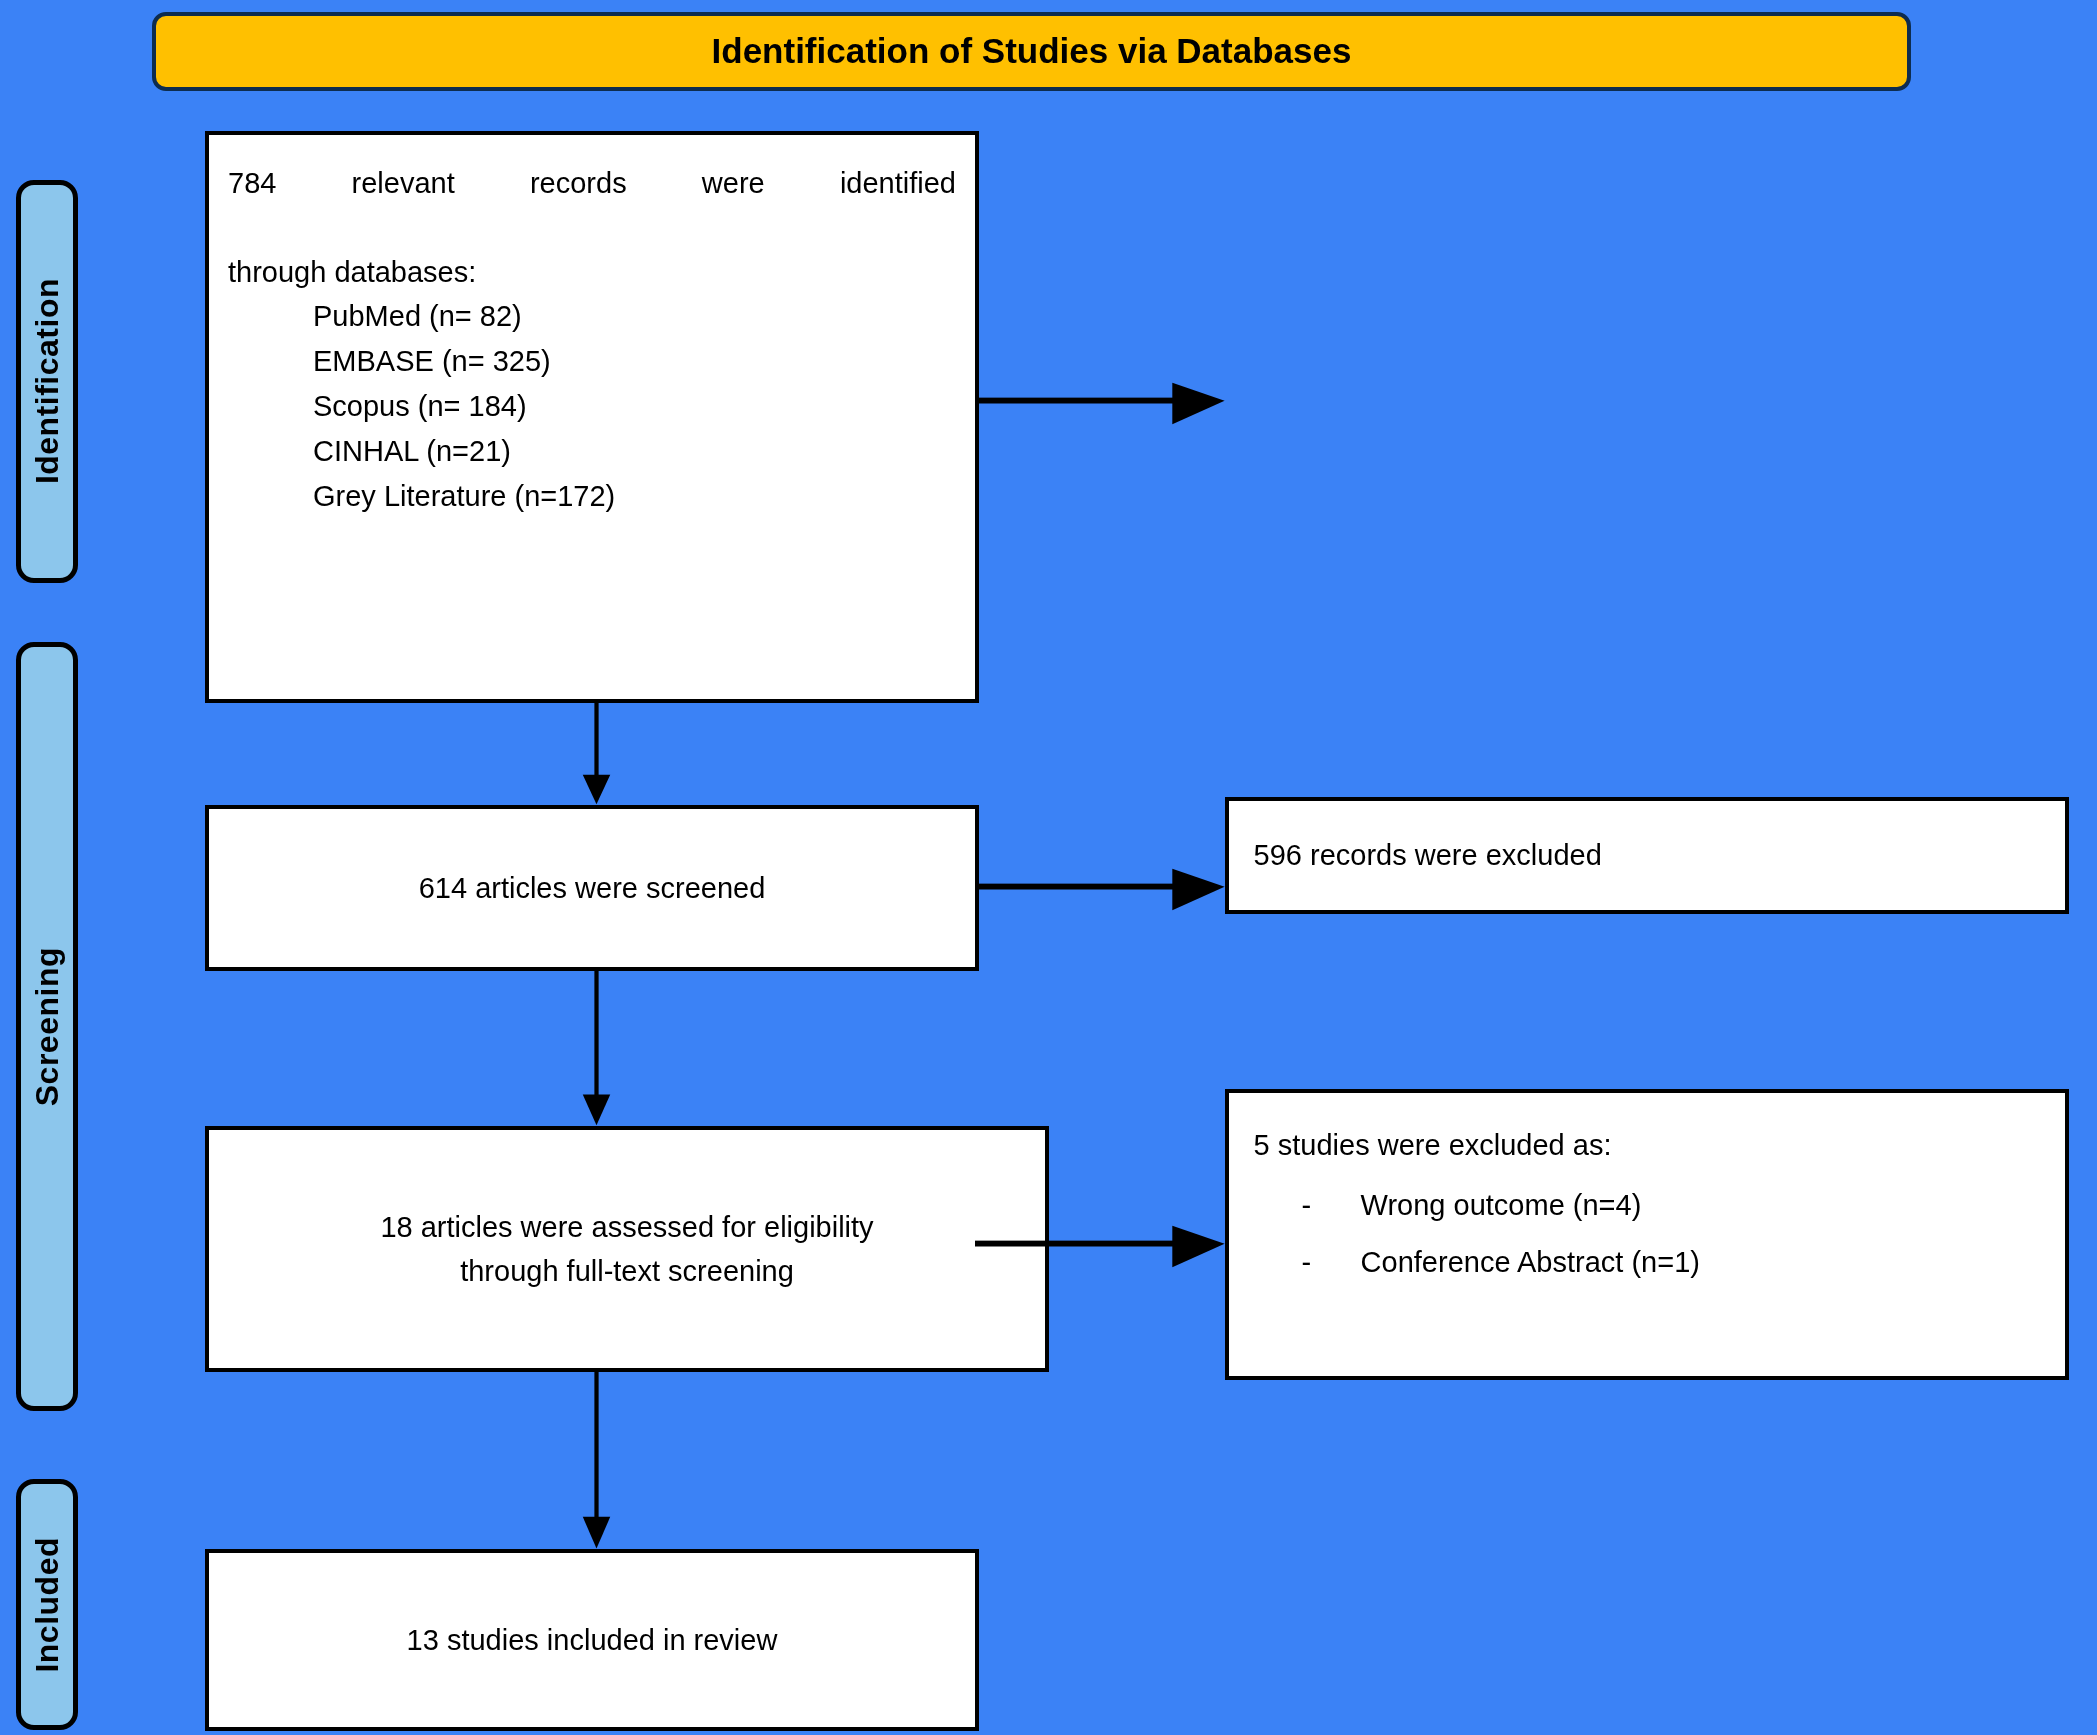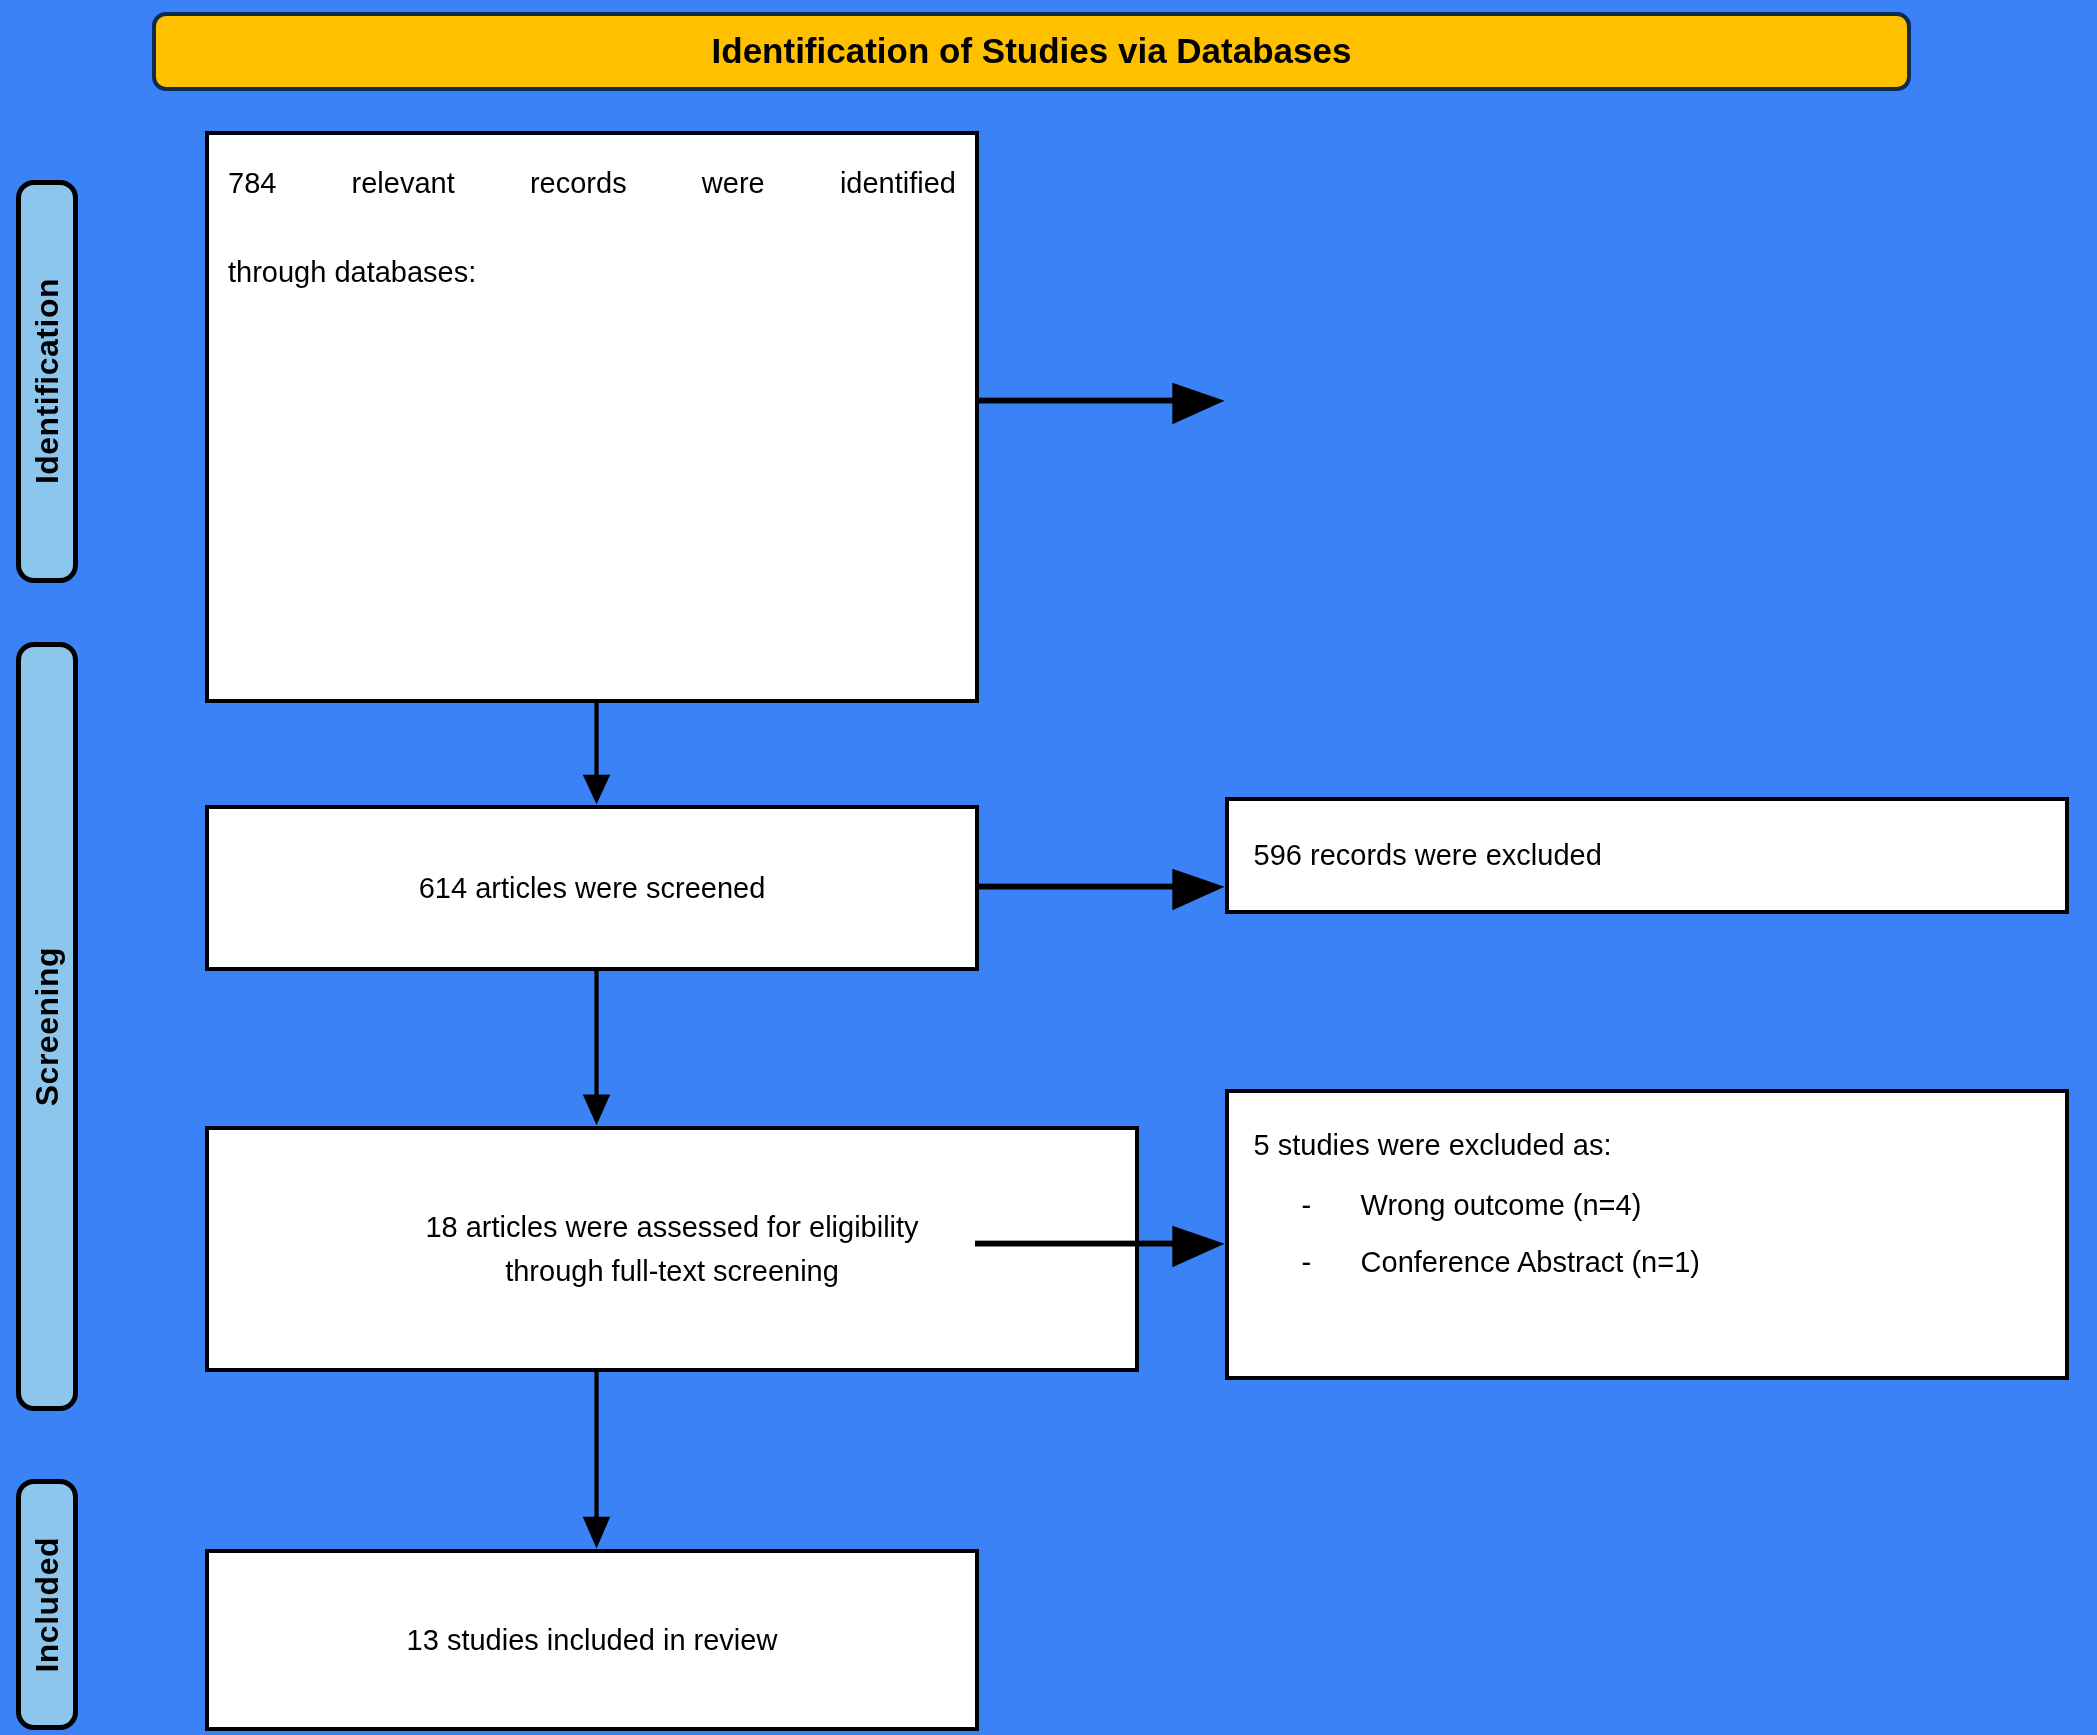--- a/index.html
+++ b/index.html
@@ -130,21 +130,21 @@
   }
 
   
   #box-records-excluded {
     left: 1225px; top: 797px; width: 844px; height: 117px;
     padding: 0 24.6px; text-align: left;
   }
 
   
   #box-eligibility {
-    left: 205px; top: 1126px; width: 934px; height: 246px;
+    left: 205px; top: 1126px; width: 844px; height: 246px;
     padding: 0 19px; text-align: center;
   }
 
   
   #box-studies-excluded {
     left: 1225px; top: 1089px; width: 844px; height: 291px;
     padding: 0 24.6px;
     justify-content: flex-start;
   }
   #box-studies-excluded .heading {
@@ -201,20 +201,27 @@
   </div>
   <div class="stage-tab" id="tab-included">
     <span class="stage-tab-label">Included</span>
   </div>
 
   <div class="flow-box" id="box-identification">
     <div class="intro">
       <span class="just-line">784 relevant records were identified</span>
       <span>through databases:</span>
     </div>
+    <ul class="db-list">
+      <li>PubMed (n= 82)</li>
+      <li>EMBASE (n= 325)</li>
+      <li>Scopus (n= 184)</li>
+      <li>CINHAL (n=21)</li>
+      <li>Grey Literature (n=172)</li>
+    </ul>
   </div>
 
 
   <div class="flow-box" id="box-screened">
     <div class="line">614 articles were screened</div>
   </div>
 
   <div class="flow-box" id="box-records-excluded">
     <div class="line">596 records were excluded</div>
   </div>

